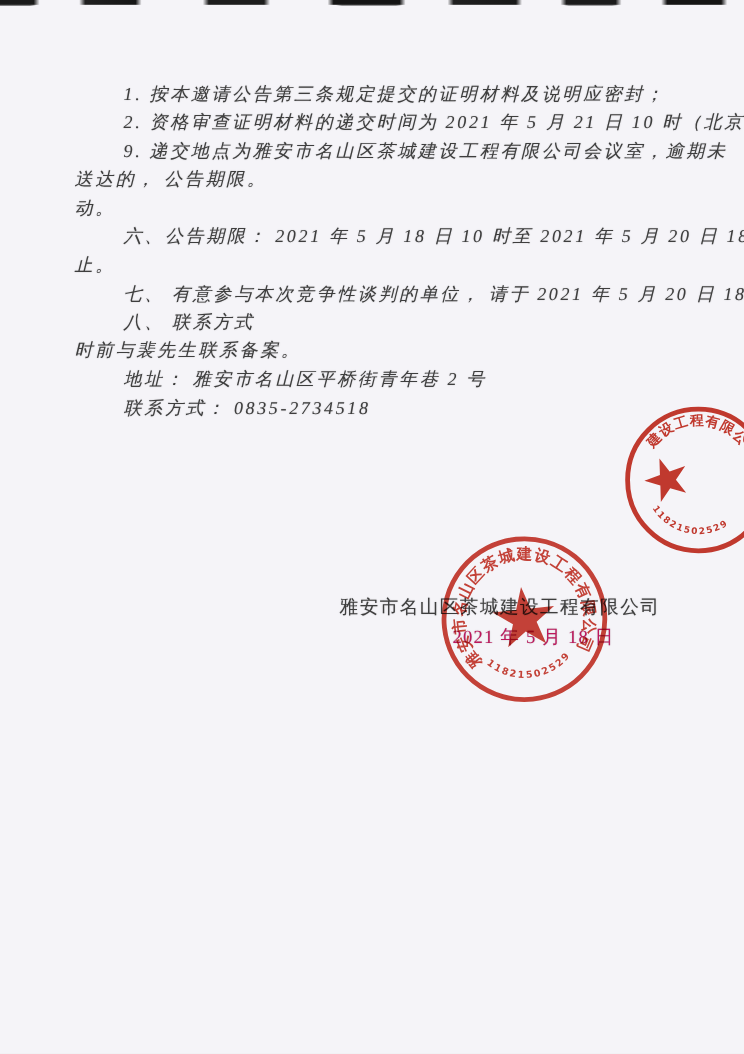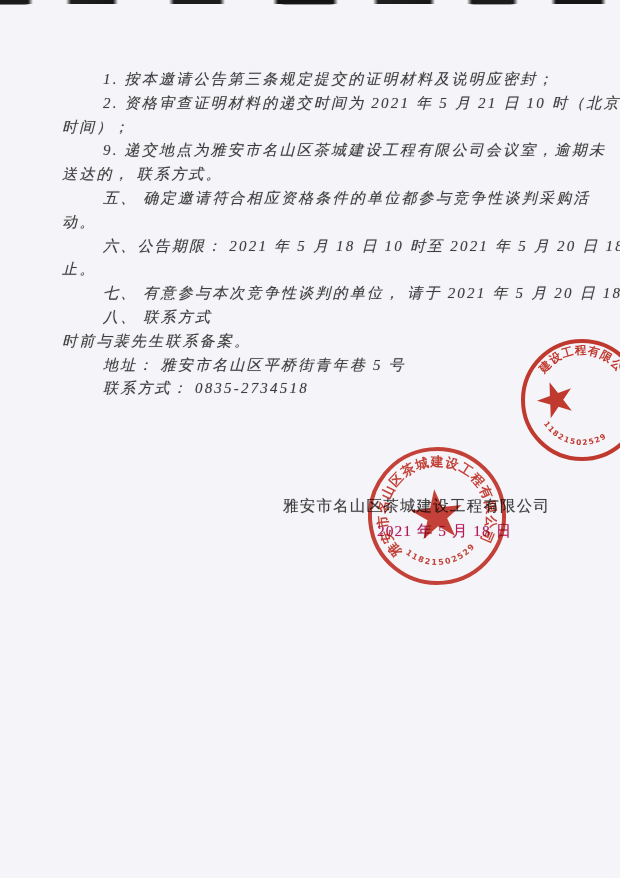--- a/index.html
+++ b/index.html
@@ -66,31 +66,29 @@
 <body>
 
 <div class="page">
 
   <div class="scan-edge"></div>
   <div class="scan-edge2"></div>
 
   <div class="body-text">
     <div class="line ind">1. 按本邀请公告第三条规定提交的证明材料及说明应密封；</div>
     <div class="line ind">2. 资格审查证明材料的递交时间为 2021 年 5 月 21 日 10 时（北京</div>
-    <div class="line">时间）；</div>
     <div class="line ind">9. 递交地点为雅安市名山区茶城建设工程有限公司会议室，逾期未</div>
-    <div class="line">送达的， 联系方式。</div>
-    <div class="line ind">五、 确定邀请符合相应资格条件的单位都参与竞争性谈判采购活</div>
+    <div class="line">送达的， 公告期限。</div>
     <div class="line">动。</div>
     <div class="line ind">六、公告期限： 2021 年 5 月 18 日 10 时至 2021 年 5 月 20 日 18 时</div>
     <div class="line">止。</div>
     <div class="line ind">七、 有意参与本次竞争性谈判的单位， 请于 2021 年 5 月 20 日 18</div>
     <div class="line ind">八、 联系方式</div>
     <div class="line">时前与裴先生联系备案。</div>
-    <div class="line ind">地址： 雅安市名山区平桥街青年巷 5 号</div>
+    <div class="line ind">地址： 雅安市名山区平桥街青年巷 2 号</div>
     <div class="line ind">联系方式： 0835-2734518</div>
   </div>
 
   <div class="sig-company">雅安市名山区茶城建设工程有限公司</div>
   <div class="sig-date">2021 年 5 月 18 日</div>
 
   <svg class="stamp stamp-main" viewBox="0 0 150 150">
     <defs>
       <path id="ringTopMain" d="M 36.7,107.1 A 50,50 0 1 1 113.3,107.1" fill="none"></path>
       <path id="ringBotMain" d="M 37.5,106.5 A 49,49 0 0 0 112.5,106.5" fill="none"></path>

